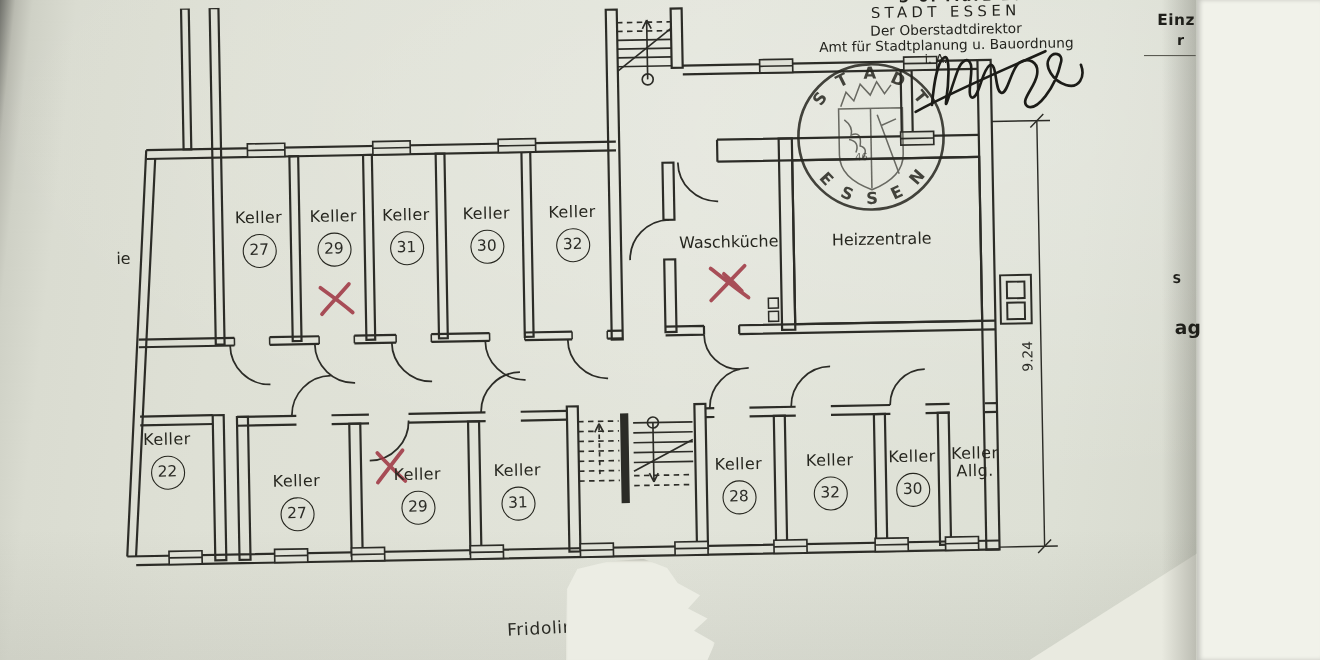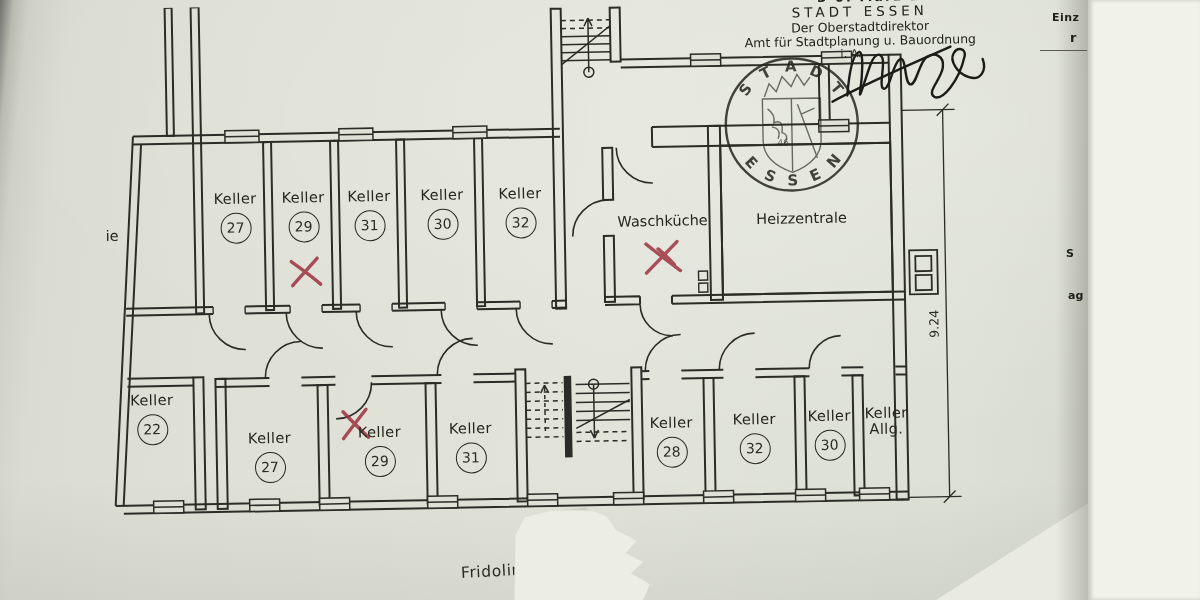--- a/index.html
+++ b/index.html
@@ -35,25 +35,25 @@
     box-shadow:inset 0 2px 2px rgba(120,120,105,.35);}
   
   .fold{position:absolute;top:0;bottom:0;left:1056px;width:32px;
     background:linear-gradient(90deg,rgba(0,0,0,0),rgba(70,70,60,.28));}
   .white-sheet{position:absolute;top:0;bottom:0;left:1088px;width:112px;background:#f1f2ea;
     box-shadow:inset 3px 0 4px rgba(0,0,0,.18);}
   .br-light{position:absolute;left:0;top:0;width:1200px;height:600px;pointer-events:none;
     clip-path:polygon(100% 72%,100% 100%,78% 100%);background:#e9eae0;}
   
   .frag{position:absolute;color:#1f1f1a;}
-  .frag-einz{left:1052px;top:11px;font-size:11px;font-weight:700;letter-spacing:.5px;}
+  .frag-einz{left:1052px;top:11px;font-size:14px;font-weight:700;letter-spacing:.5px;}
   .frag-r{left:1070px;top:30px;font-size:13px;font-weight:700;}
   .frag-rule{position:absolute;left:1040px;top:50px;width:47px;height:1px;background:#5a5a52;}
   .frag-s{left:1066px;top:247px;font-size:11px;font-weight:600;}
-  .frag-ag{left:1068px;top:289px;font-size:11px;font-weight:600;}
+  .frag-ag{left:1068px;top:289px;font-size:17px;font-weight:600;}
   .frag-ie{position:absolute;left:107px;top:219px;font-size:14.5px;color:#26261f;}
   .street{position:absolute;left:456px;top:560px;font-size:15.5px;letter-spacing:.6px;
     color:#2a2a24;transform:rotate(-2deg);}
 </style>
 </head>
 <body>
 
 <div id="photo">
   <div class="sheet"></div>
   <div class="sheet-bottom-shade"></div>

